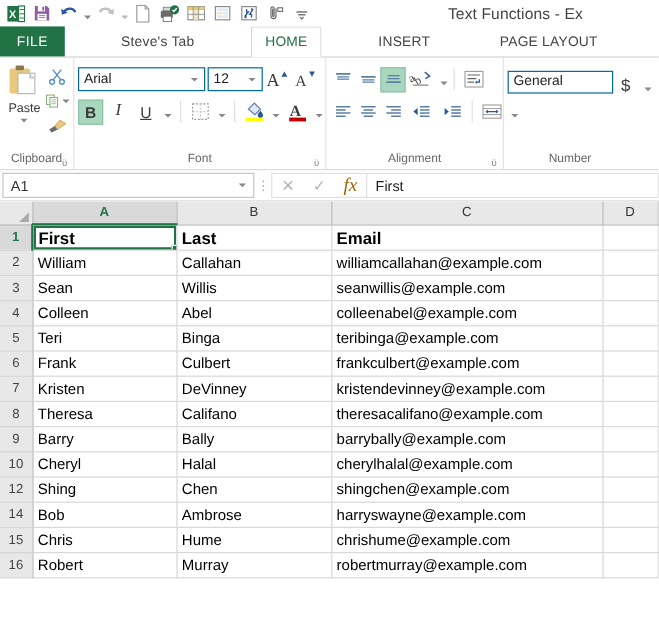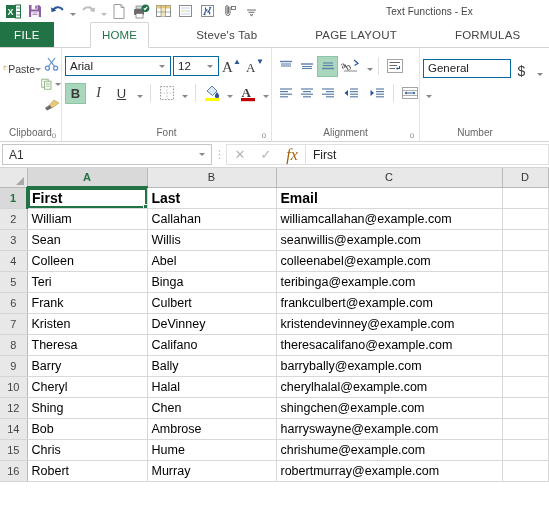--- a/index.html
+++ b/index.html
@@ -34,21 +34,21 @@
     width: 0; height: 0;
     border-left: 3px solid transparent;
     border-right: 3px solid transparent;
     border-top: 3px solid #888;
   }
   .caret-d.dim { border-top-color: #bbb; }
   .win-title {
     position: absolute;
     left: 0; right: 0;
     text-align: center;
-    font-size: 10px;
+    font-size: 13px;
     color: #444;
     letter-spacing: .1px;
     pointer-events: none;
   }
   .win-title span { padding-left: 310px; }
 
   
   .tabstrip {
     height: 26px;
     background: #ffffff;
@@ -109,21 +109,21 @@
   .dlg {
     position: absolute; right: 2px; bottom: 1px;
     font-size: 8px; color: #888;
     line-height: 8px;
   }
 
   
   .grp-clip { width: 62px; }
   .paste-col {
     width: 38px;
-    display: flex; align-items: center;
+    display: flex; flex-direction: column; align-items: center;
     padding-top: 2px;
   }
   .paste-txt { font-size: 10.5px; color: #3b3b3b; margin-top: 1px; }
   .clip-col {
     width: 22px; display: flex; flex-direction: column;
     align-items: center; padding-top: 3px; gap: 3px;
   }
   .mini { width: 20px; height: 18px; display: flex; align-items: center; justify-content: center; }
 
   
@@ -383,22 +383,23 @@
     <svg width="13" height="13" viewBox="0 0 13 13">
       <line x1="2" y1="5" x2="11" y2="5" stroke="#777" stroke-width="1.1"></line>
       <line x1="3.5" y1="7.3" x2="9.5" y2="7.3" stroke="#777" stroke-width="1.1"></line>
       <path d="M5 9.2 L6.5 10.8 L8 9.2" stroke="#777" stroke-width="1.1" fill="none"></path>
     </svg>
   </div>
 </div>
 
 <div class="tabstrip">
   <div class="tab file">FILE</div>
+  <div class="tab">Steve's Tab</div>
   <div class="tab active">HOME</div>
-  <div class="tab">Steve's Tab</div>
+  <div class="tab">INSERT</div>
   <div class="tab">PAGE LAYOUT</div>
   <div class="tab">FORMULAS</div>
   <div class="tab">DATA</div>
   <div class="tab">R</div>
 </div>
 
 <div class="ribbon">
 
   <div class="grp grp-clip">
     <div class="grp-body">

